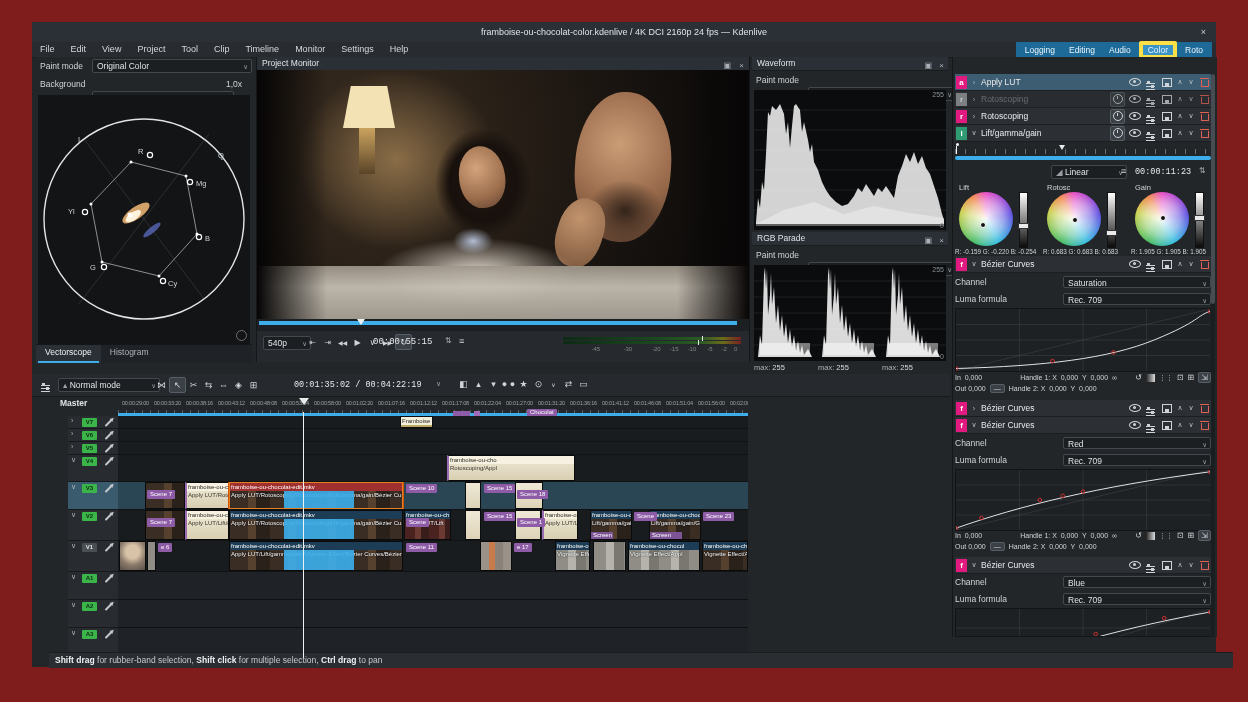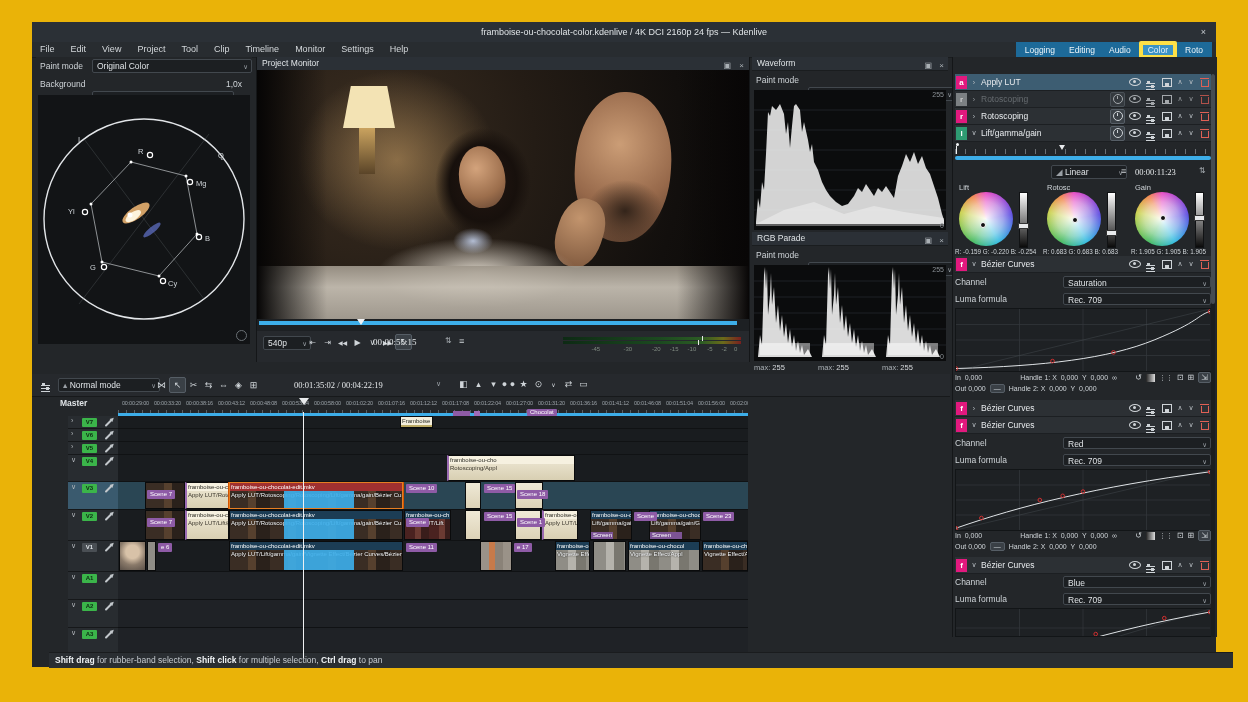--- a/index.html
+++ b/index.html
@@ -1,19 +1,19 @@
 <!DOCTYPE html>
 <html><head>
 <meta charset="utf-8">
 <style>
   html,body{margin:0;padding:0;background:#000;width:1248px;height:702px;overflow:hidden;
     font-family:"Liberation Sans",sans-serif;-webkit-font-smoothing:antialiased}
-  #root{position:relative;width:1248px;height:702px;background:#eab308;font-size:9px;color:#d7dadd}
+  #root{position:relative;width:1248px;height:702px;background:#7f1d1d;font-size:9px;color:#d7dadd}
   .abs{position:absolute}
-  .mono{font-family:Liberation Serif, serif}
+  .mono{font-family:Liberation Mono, monospace}
   
   #winbg{left:32px;top:22px;width:1184px;height:645px;background:#232629}
   #titlebar{left:32px;top:22px;width:1184px;height:20px;background:#2b3036;border-bottom:1px solid #17191b;
     text-align:center;line-height:20px;color:#dfe3e6;font-size:9px}
   #title-close{position:absolute;right:10px;top:0;color:#c6cbd0;cursor:default}
   #menubar{left:32px;top:42px;width:1184px;height:15px;background:#282c30;border-bottom:1px solid #1a1d1f}
   .menu-item{display:inline-block;padding:2px 8px;color:#d3d7da;font-size:9px}
   #workspaces{position:absolute;right:4px;top:0;height:15px;background:#1d6a99;padding:0 3px;display:flex;align-items:center;gap:2px}
   .ws-tab{padding:1px 6px;color:#eaf3f8;font-size:8.5px;border-radius:2px}
   .ws-tab.active{background:#3a93c6;border:4px solid #fde047;padding:0 5px}
@@ -148,20 +148,24 @@
           <span style="position: absolute; left: 100px; top: 52px; font-size: 7.5px; color: rgb(207, 212, 216);">R</span>
           <span style="position: absolute; left: 158px; top: 84px; font-size: 7.5px; color: rgb(207, 212, 216);">Mg</span>
           <span style="position: absolute; left: 180px; top: 56px; font-size: 7.5px; color: rgb(207, 212, 216);">Q</span>
           <span style="position: absolute; left: 30px; top: 112px; font-size: 7.5px; color: rgb(207, 212, 216);">Yl</span>
           <span style="position: absolute; left: 167px; top: 139px; font-size: 7.5px; color: rgb(207, 212, 216);">B</span>
           <span style="position: absolute; left: 52px; top: 168px; font-size: 7.5px; color: rgb(207, 212, 216);">G</span>
           <span style="position: absolute; left: 130px; top: 184px; font-size: 7.5px; color: rgb(207, 212, 216);">Cy</span>
         </div>
       <div class="abs" style="right:3px;bottom:3px;width:9px;height:9px;border:1px solid #6a7075;border-radius:50%"></div>
     </div>
+    <div class="abs tabbar" style="left:0;top:287px;width:216px;height:18px" id="lefttabs">
+        <span class="tab active">Vectorscope</span>
+        <span class="tab">Histogram</span>
+      </div>
   </div>
 
   <div class="abs" style="left:256px;top:57px;width:492px;height:305px;background:#26292d;border-left:1px solid #141618;border-right:1px solid #141618">
     <div class="panelhdr" style="height:13px">
       <span>Project Monitor</span>
       <span class="hico" style="right:18px">▣</span>
       <span class="hico" style="right:5px">×</span>
     </div>
 
     <div class="abs" style="left:0;top:13px;width:492px;height:249px;background:#000;overflow:hidden">

